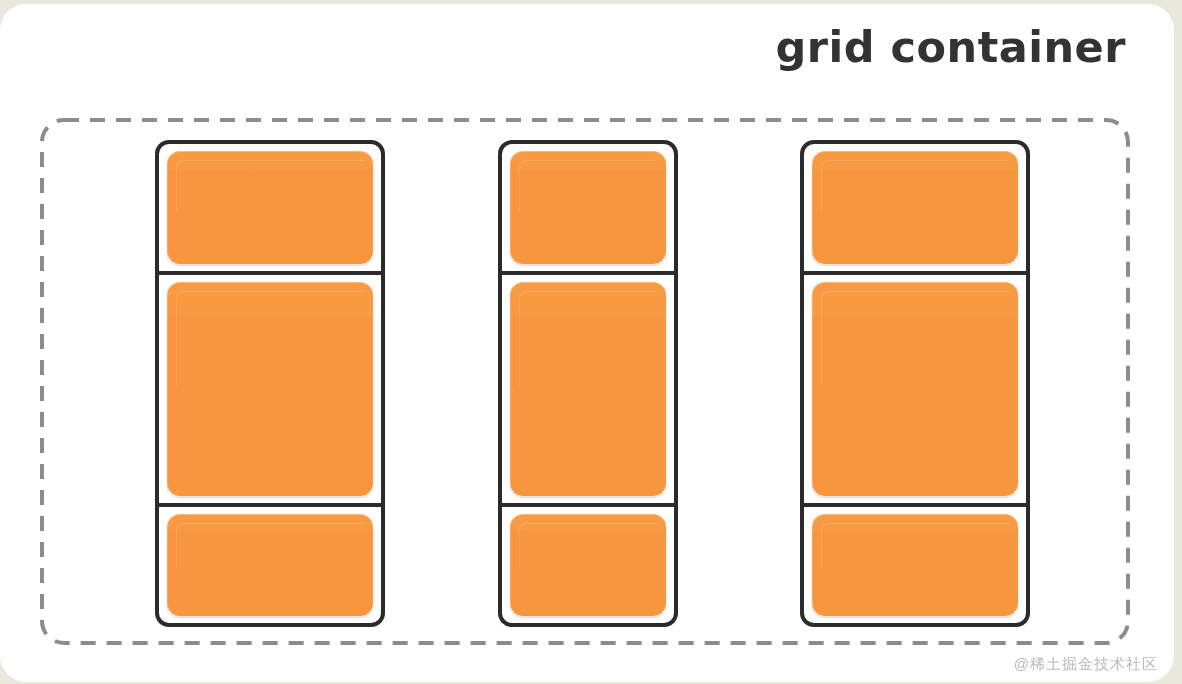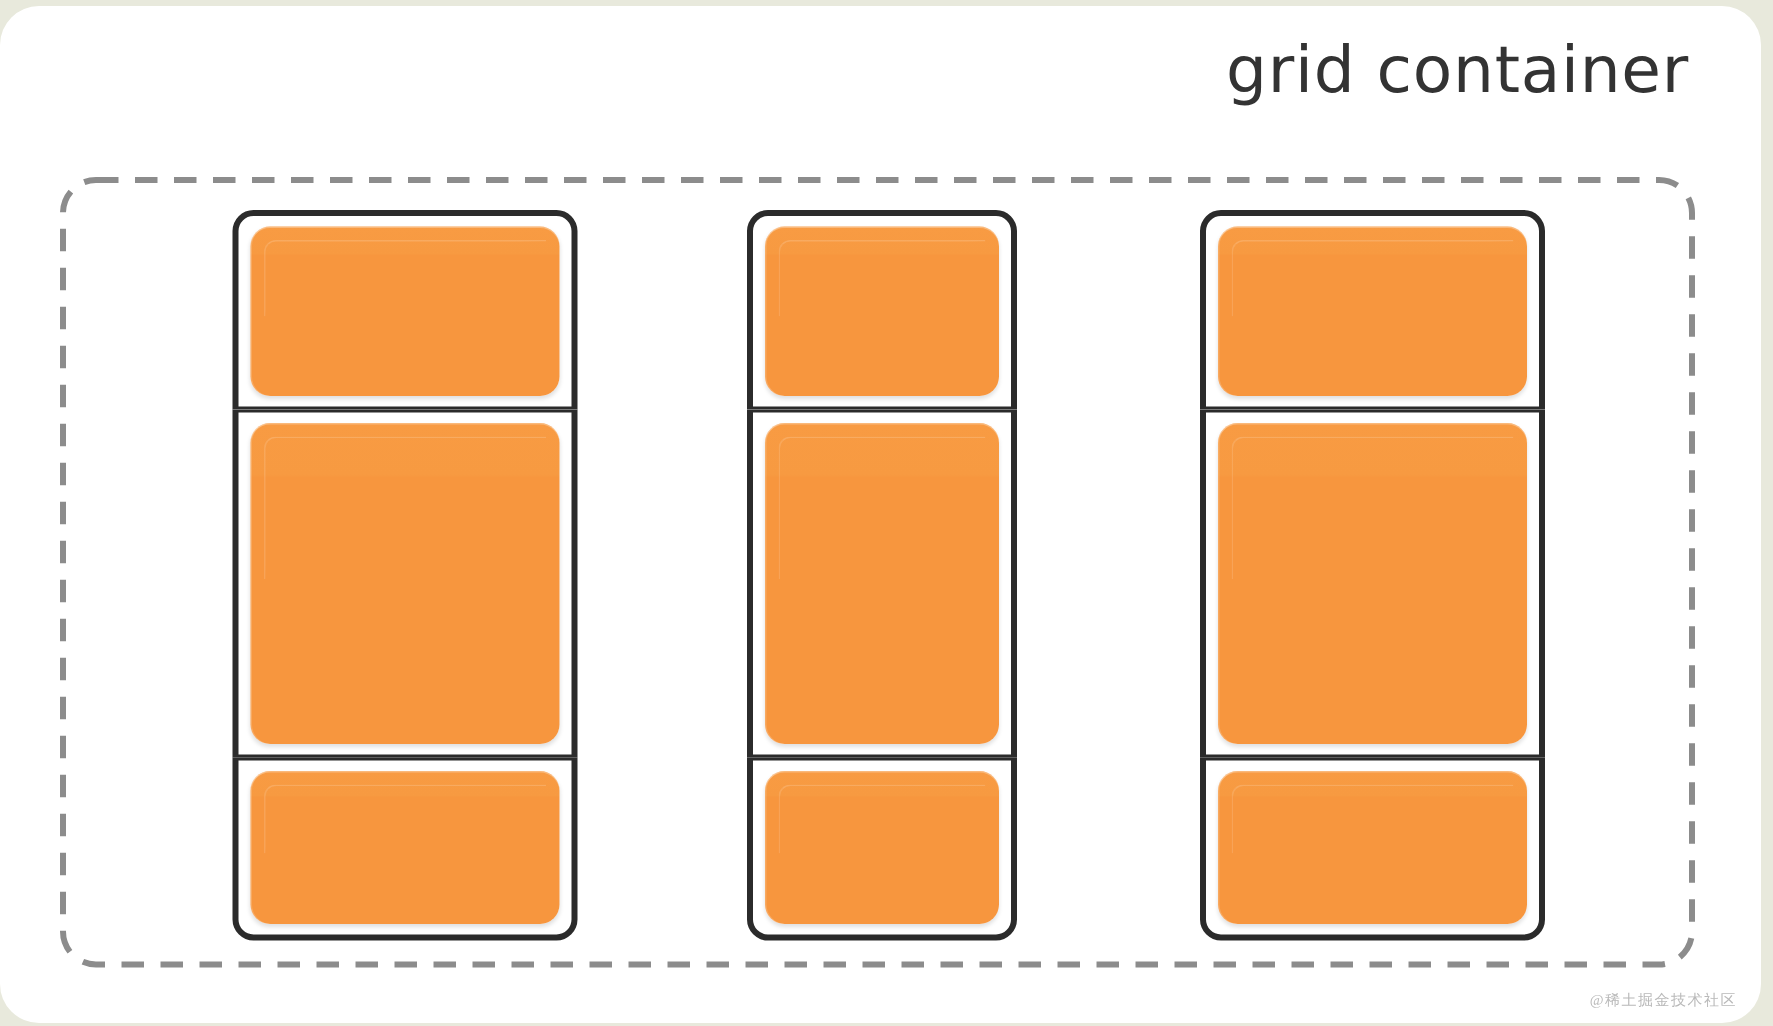--- a/index.html
+++ b/index.html
@@ -31,21 +31,21 @@
     border-radius: 26px;
     box-shadow: 0 0 0 0 rgba(0,0,0,0);
   }
 
   
   .title {
     position: absolute;
     right: 56px;
     top: 24px;
     font-size: 43px;
-    font-weight: 400;
+    font-weight: 700;
     color: #333333;
     letter-spacing: 0.5px;
     line-height: 1.1;
     white-space: nowrap;
     font-family: "DejaVu Sans", sans-serif;
   }
 
   
   .grid-container {
     position: absolute;
@@ -125,25 +125,25 @@
     border-left: 1px solid rgba(255,255,255,0.13);
     border-top-left-radius: 8px;
     pointer-events: none;
   }
 
   
   .watermark {
     position: absolute;
     right: 24px;
     bottom: 10px;
-    font-size: 10px;
+    font-size: 15px;
     color: #b9b9b9;
     letter-spacing: 1px;
     white-space: nowrap;
-    font-family: Liberation Serif, serif;
+    font-family: Liberation Sans, sans-serif;
   }
 </style>
 </head>
 <body>
 
 <div id="stage">
 
   <div class="card"></div>
 
   <div class="title">grid container</div>

